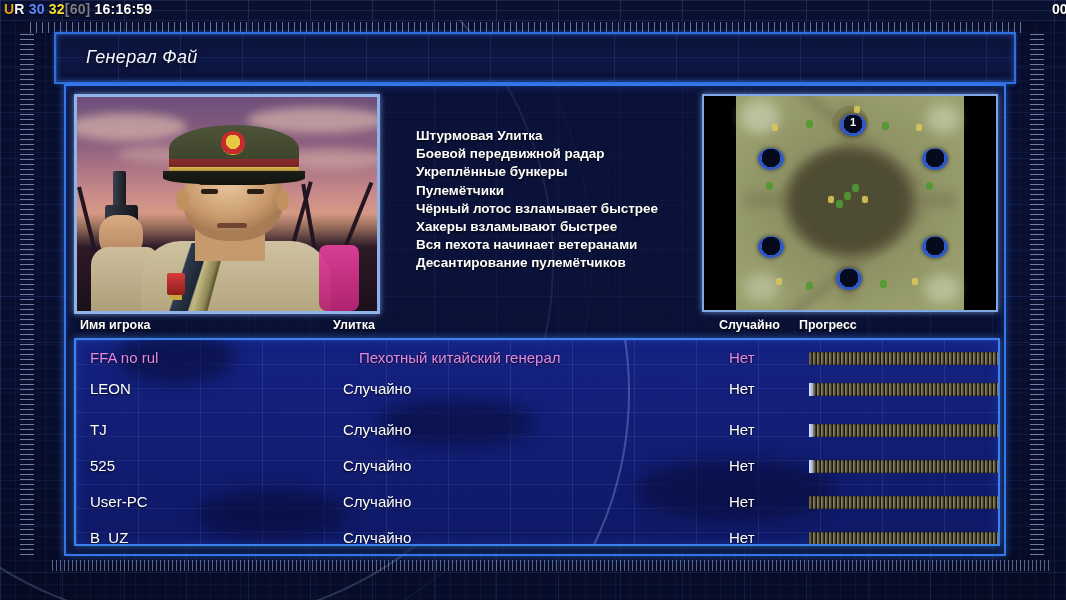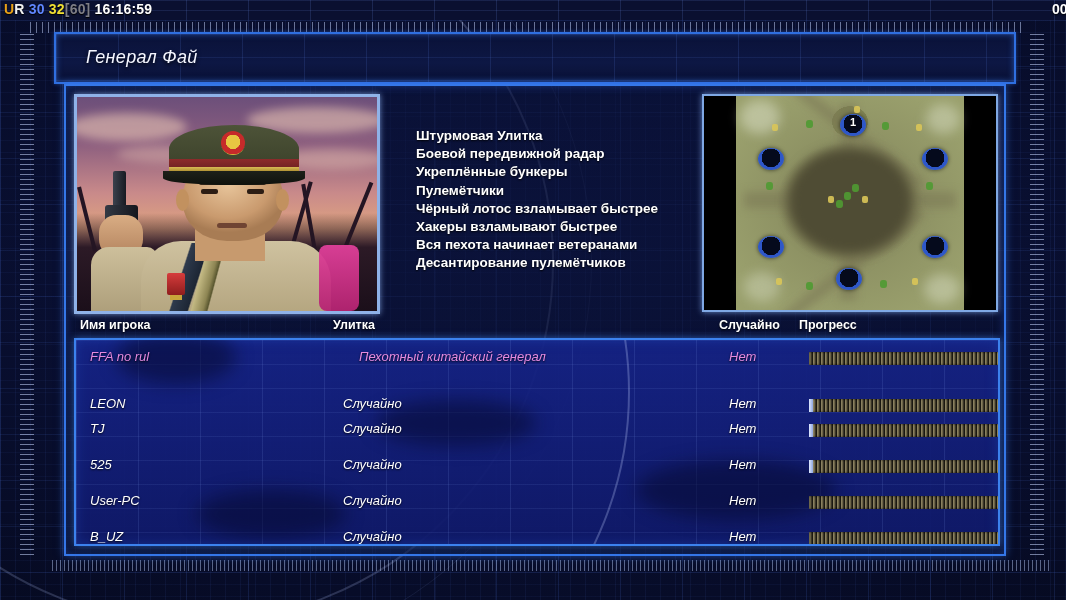--- a/index.html
+++ b/index.html
@@ -165,22 +165,22 @@
   #listpanel .lgrid{position:absolute;inset:0;
      background-image:
        repeating-linear-gradient(to right, rgba(130,160,240,.14) 0 1px, transparent 1px 62px),
        repeating-linear-gradient(to bottom, rgba(130,160,240,.10) 0 1px, transparent 1px 24px);}
   #listpanel .arc{position:absolute;left:-150px;top:-300px;width:700px;height:700px;
      border:2px solid rgba(195,210,255,.28);border-radius:50%;}
   #listpanel .mottle{position:absolute;border-radius:50%;filter:blur(9px);
      background:rgba(6,10,48,.55);}
 
   .row{position:absolute;left:0;width:922px;height:24px;}
-  .cell{position:absolute;font-size:13px;color:#ffffff;white-space:nowrap;
-     text-shadow:0 1px 2px rgba(0,0,0,.85);font-style:italic;}
+  .cell{position:absolute;font-size:15px;color:#ffffff;white-space:nowrap;
+     text-shadow:0 1px 2px rgba(0,0,0,.85);}
   .row.host .cell{color:#e48ae0;}
   .pbar{position:absolute;height:13px;width:196px;
      background:
        repeating-linear-gradient(to right,
          #8a8060 0 1px, #6d6548 1px 2px, #3a3528 2px 3px, #1a1810 3px 4px);
      box-shadow:0 0 2px rgba(0,0,0,.8) inset;}
   .pbar .lead{position:absolute;left:0;top:0;width:4px;height:13px;
      background:linear-gradient(to right,#dfe8ff,#8ea6e0);}
 
   
@@ -332,21 +332,21 @@
         <div class="mottle" style="left:120px;top:150px;width:150px;height:48px;"></div>
         <div class="arc"></div>
 
         <div class="row host" style="top:9px;">
           <span class="cell" style="left:14px;">FFA no rul</span>
           <span class="cell" style="left:283px;">Пехотный китайский генерал</span>
           <span class="cell" style="left:653px;">Нет</span>
           <span class="pbar" style="left:733px;top:3px;"></span>
         </div>
 
-        <div class="row" style="top:56px;">
+        <div class="row" style="top:40px;">
           <span class="cell" style="left:14px;">LEON</span>
           <span class="cell" style="left:267px;">Случайно</span>
           <span class="cell" style="left:653px;">Нет</span>
           <span class="pbar" style="left:733px;top:3px;">
             <span class="lead"></span>
           </span>
         </div>
 
         <div class="row" style="top:81px;">
           <span class="cell" style="left:14px;">TJ</span>

